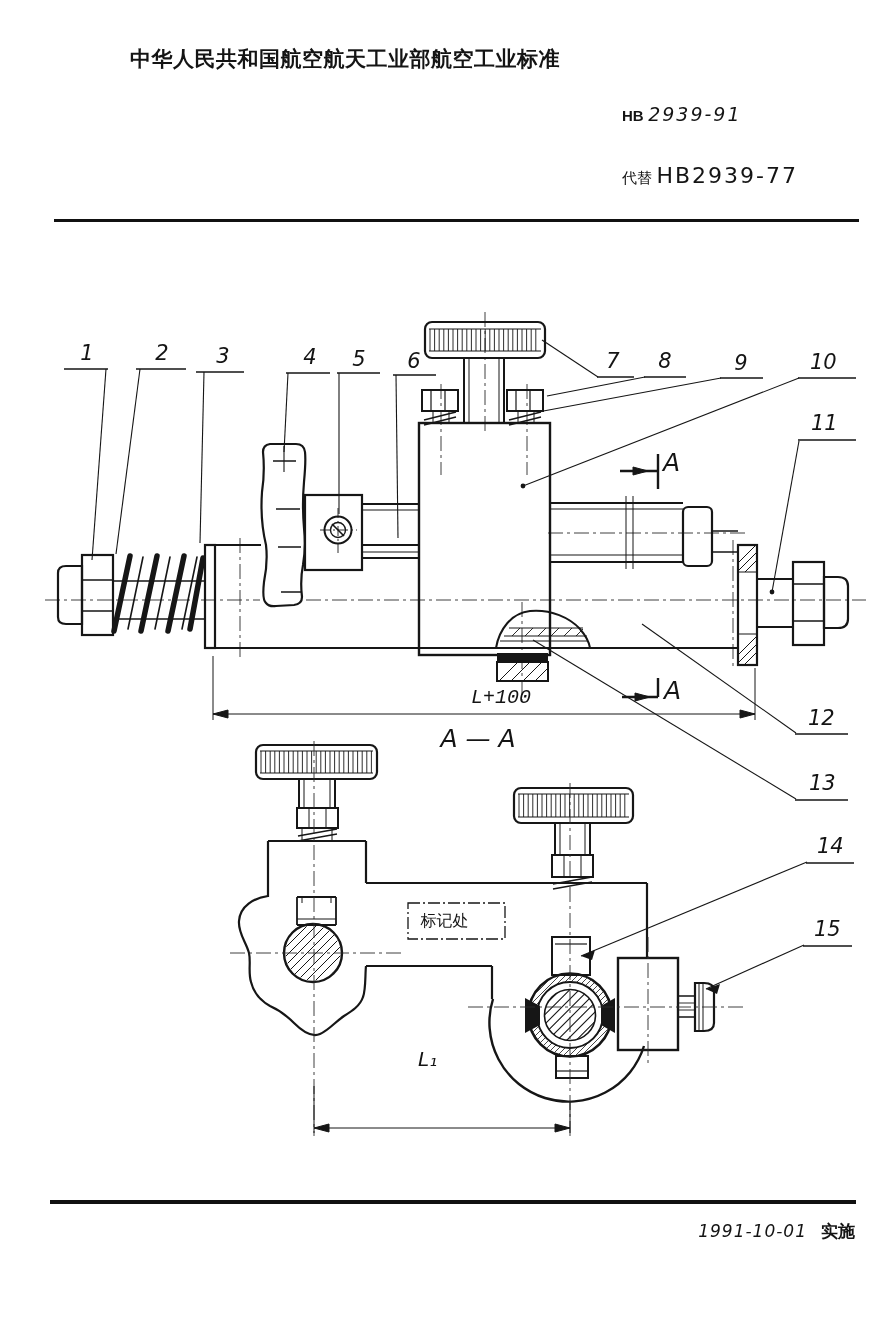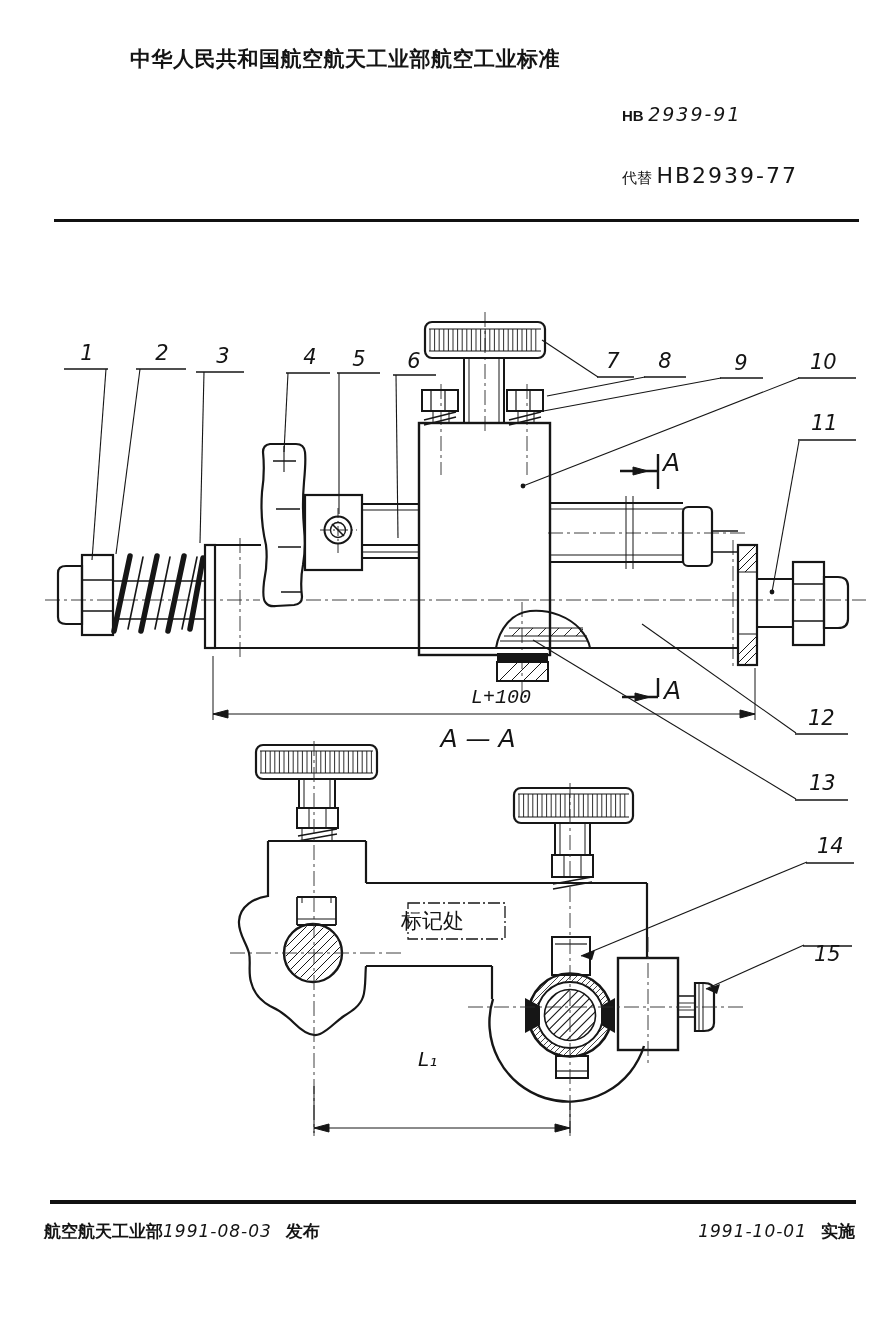--- a/index.html
+++ b/index.html
@@ -12,22 +12,22 @@
   .code-no{font-size:19px;font-style:italic;font-family:"DejaVu Sans",sans-serif;letter-spacing:2px;margin-top:30px;}
   .supersede-label{font-size:15px;font-weight:normal;}
   .supersede-no{font-size:22px;letter-spacing:2px;font-family:"DejaVu Sans",sans-serif;}
   .rule{position:absolute;background:#111;}
   .co{position:absolute;width:26px;text-align:center;font-size:21px;font-style:italic;
       font-family:"DejaVu Sans",sans-serif;}
   .sec-letter{position:absolute;font-size:25px;font-style:italic;font-family:"DejaVu Sans",sans-serif;}
   .sec-title{position:absolute;width:92px;text-align:center;font-size:25px;font-style:italic;
       font-family:"DejaVu Sans",sans-serif;}
   .dim{position:absolute;font-size:20px;font-style:italic;font-family:"DejaVu Sans",sans-serif;}
-  .mark-box{position:absolute;left:384px;top:903px;width:97px;height:36px;line-height:36px;
-      text-align:center;font-size:21px;}
+  .mark-box{position:absolute;left:396px;top:903px;width:97px;height:36px;line-height:36px;
+      text-align:center;font-size:16px;}
   .footer-left{position:absolute;left:44px;top:1220px;font-size:17px;}
   .footer-right{position:absolute;right:41px;top:1220px;font-size:17px;margin-left:23px;}
   .f-bold{font-weight:bold;}
   .f-date{font-style:italic;font-family:"DejaVu Sans",sans-serif;letter-spacing:1px;}
   .gap{display:inline-block;width:14px;}
   svg{position:absolute;left:0;top:0;}
   svg *{vector-effect:none;}
 </style>
 </head>
 <body>
@@ -257,29 +257,26 @@
   <span class="co" style="left:346px;top:347px;">5</span>
   <span class="co" style="left:401px;top:349px;">6</span>
   <span class="co" style="left:600px;top:349px;">7</span>
   <span class="co" style="left:652px;top:349px;">8</span>
   <span class="co" style="left:728px;top:351px;">9</span>
   <span class="co" style="left:810px;top:350px;">10</span>
   <span class="co" style="left:811px;top:411px;">11</span>
   <span class="co" style="left:808px;top:706px;">12</span>
   <span class="co" style="left:809px;top:771px;">13</span>
   <span class="co" style="left:817px;top:834px;">14</span>
-  <span class="co" style="left:814px;top:917px;margin-top:25px;">15</span>
+  <span class="co" style="left:814px;top:917px;">15</span>
 
   <span class="sec-letter" style="left:663px;top:448px;">A</span>
   <span class="sec-letter" style="left:664px;top:676px;">A</span>
   <span class="sec-title" style="left:432px;top:724px;">A — A</span>
   <span class="dim" style="left:458px;top:686px;width:86px;text-align:center;font-family:Liberation Mono, monospace;">L+100</span>
   <span class="dim" style="left:418px;top:1047px;">L₁</span>
   <span class="mark-box">标记处</span>
 
   <div class="rule" style="left:50px;top:1200px;width:806px;height:4px;"></div>
-  <div class="footer-left">
-    <span class="f-bold">航空航天工业部</span><span class="f-date">1991-08-03</span><span class="gap"></span><span class="f-bold">发布</span>
-  </div>
   <div class="footer-right">
     <span class="f-date">1991-10-01</span><span class="gap"></span><span class="f-bold">实施</span>
   </div>
 </div>
 
 </body></html>

